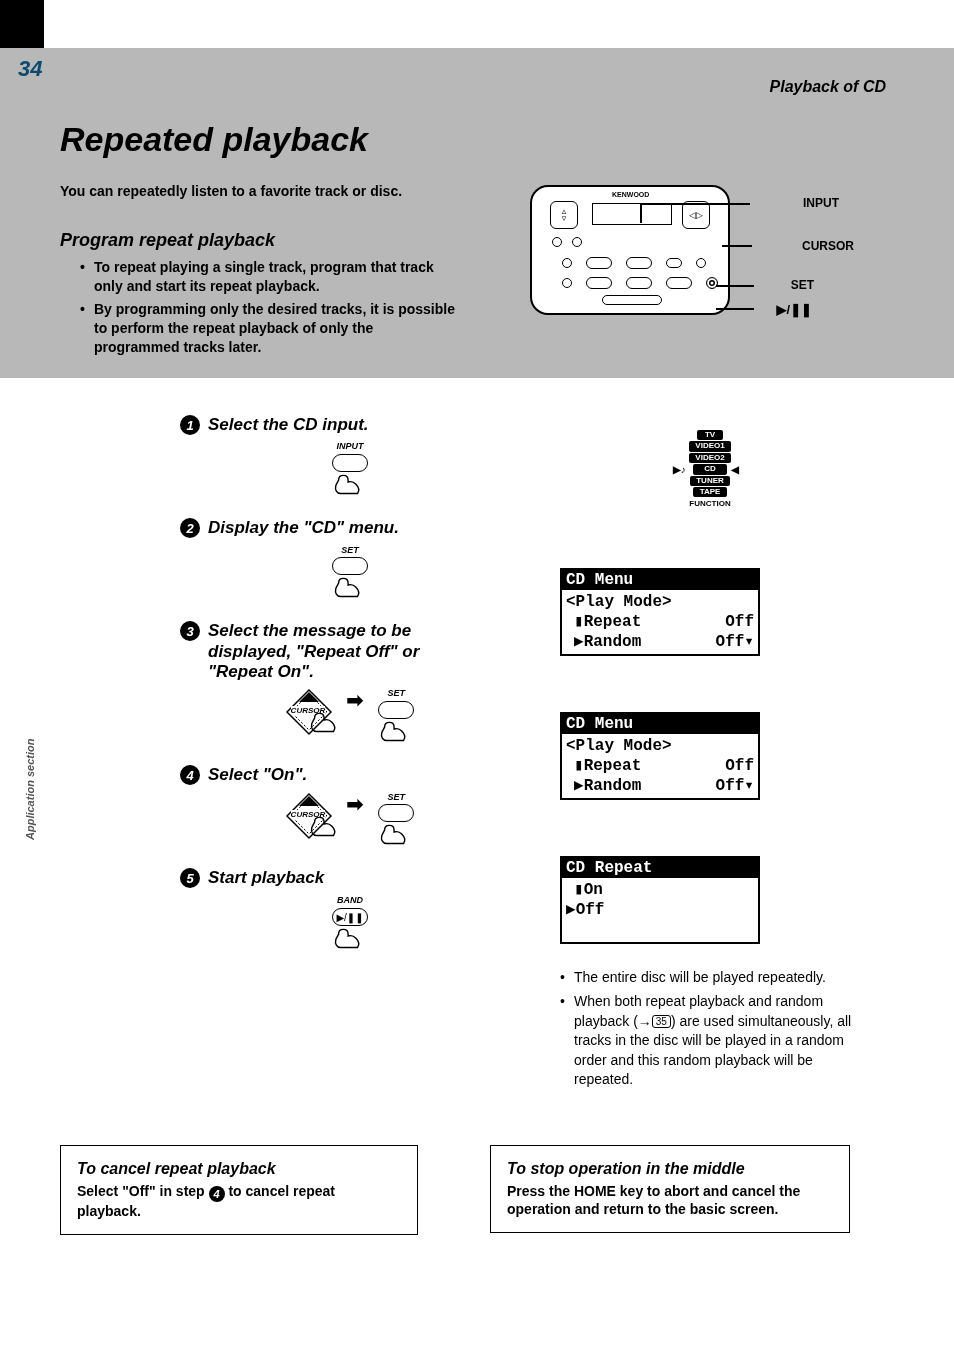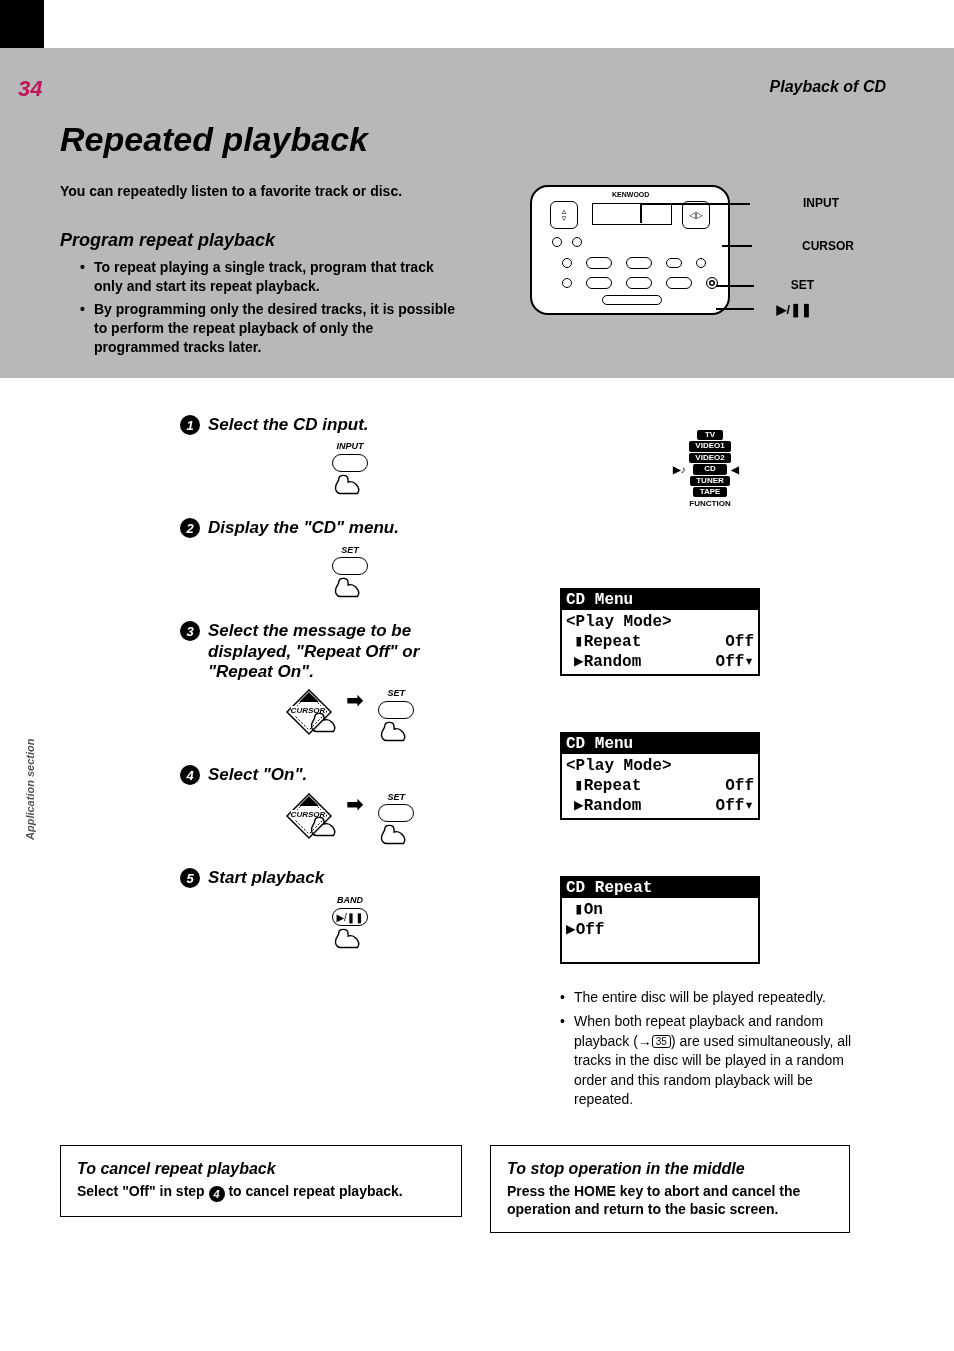--- a/index.html
+++ b/index.html
@@ -18,22 +18,22 @@
     background: #000;
   }
   .header-band {
     position: absolute;
     top: 48px; left: 0; right: 0;
     height: 330px;
     background: #b8b8b8;
   }
   .page-num {
     position: absolute;
-    top: 76px; left: 18px;
-    color: #be185d;
+    top: 56px; left: 18px;
+    color: #0c4a6e;
     font-weight: bold;
     font-style: italic;
     font-size: 22px;
   }
   .header-right {
     position: absolute;
     top: 78px; right: 68px;
     font-weight: bold;
     font-style: italic;
     font-size: 16px;
@@ -212,21 +212,21 @@
   }
 
   
   .displays {
     position: absolute;
     top: 430px; left: 560px;
     width: 300px;
   }
   .func-box {
     width: 80px;
-    margin: 0 auto 80px auto;
+    margin: 0 auto 60px auto;
     text-align: center;
   }
   .func-list {
     border-left: none;
     font-size: 8px;
     font-weight: bold;
     line-height: 1.3;
   }
   .func-item {
     background:#000; color:#fff;
@@ -282,21 +282,21 @@
     vertical-align: 1px;
   }
 
   
   .bottom-left, .bottom-right {
     position: absolute;
     border: 1.5px solid #000;
     padding: 14px 16px;
     font-size: 14px;
   }
-  .bottom-left { top: 1145px; left: 60px; width: 402px; }
+  .bottom-left { top: 1145px; left: 60px; width: 358px; }
   .bottom-right { top: 1145px; left: 490px; width: 360px; }
   .box-head {
     font-weight: bold;
     font-style: italic;
     font-size: 16px;
     margin-bottom: 4px;
   }
   .box-body { font-weight: bold; line-height:1.3;}
   .inline-num {
     display:inline-flex;

